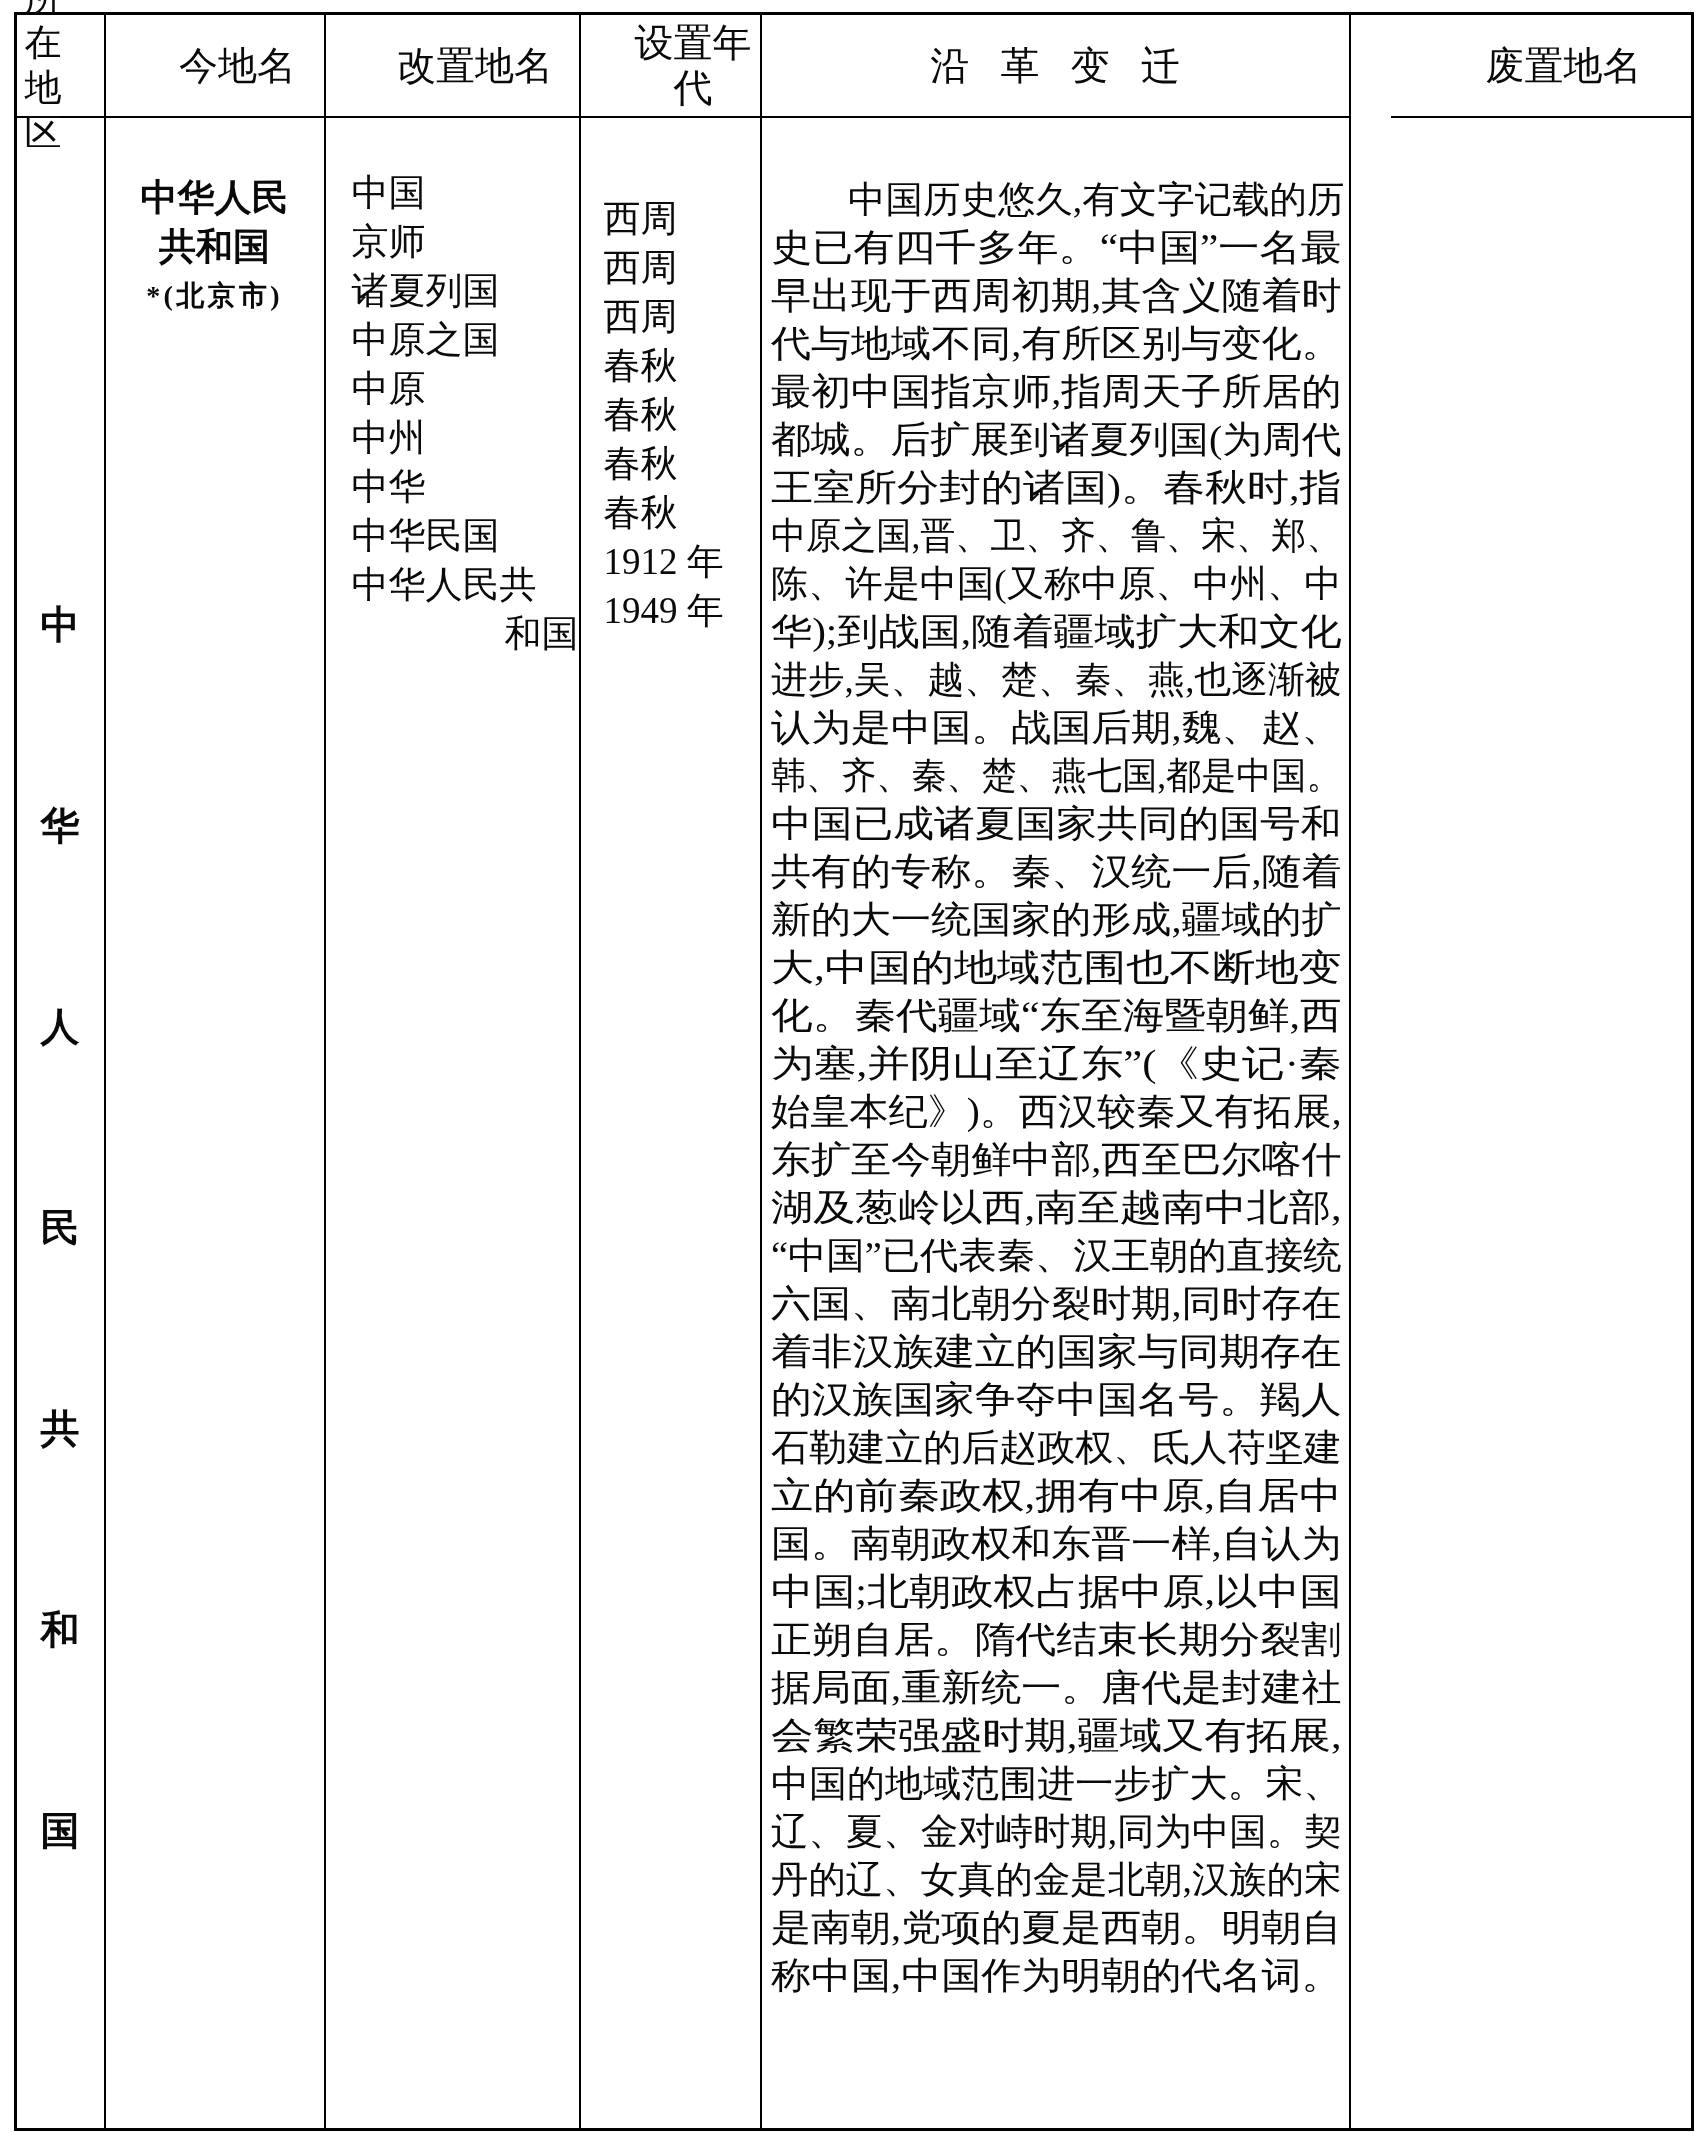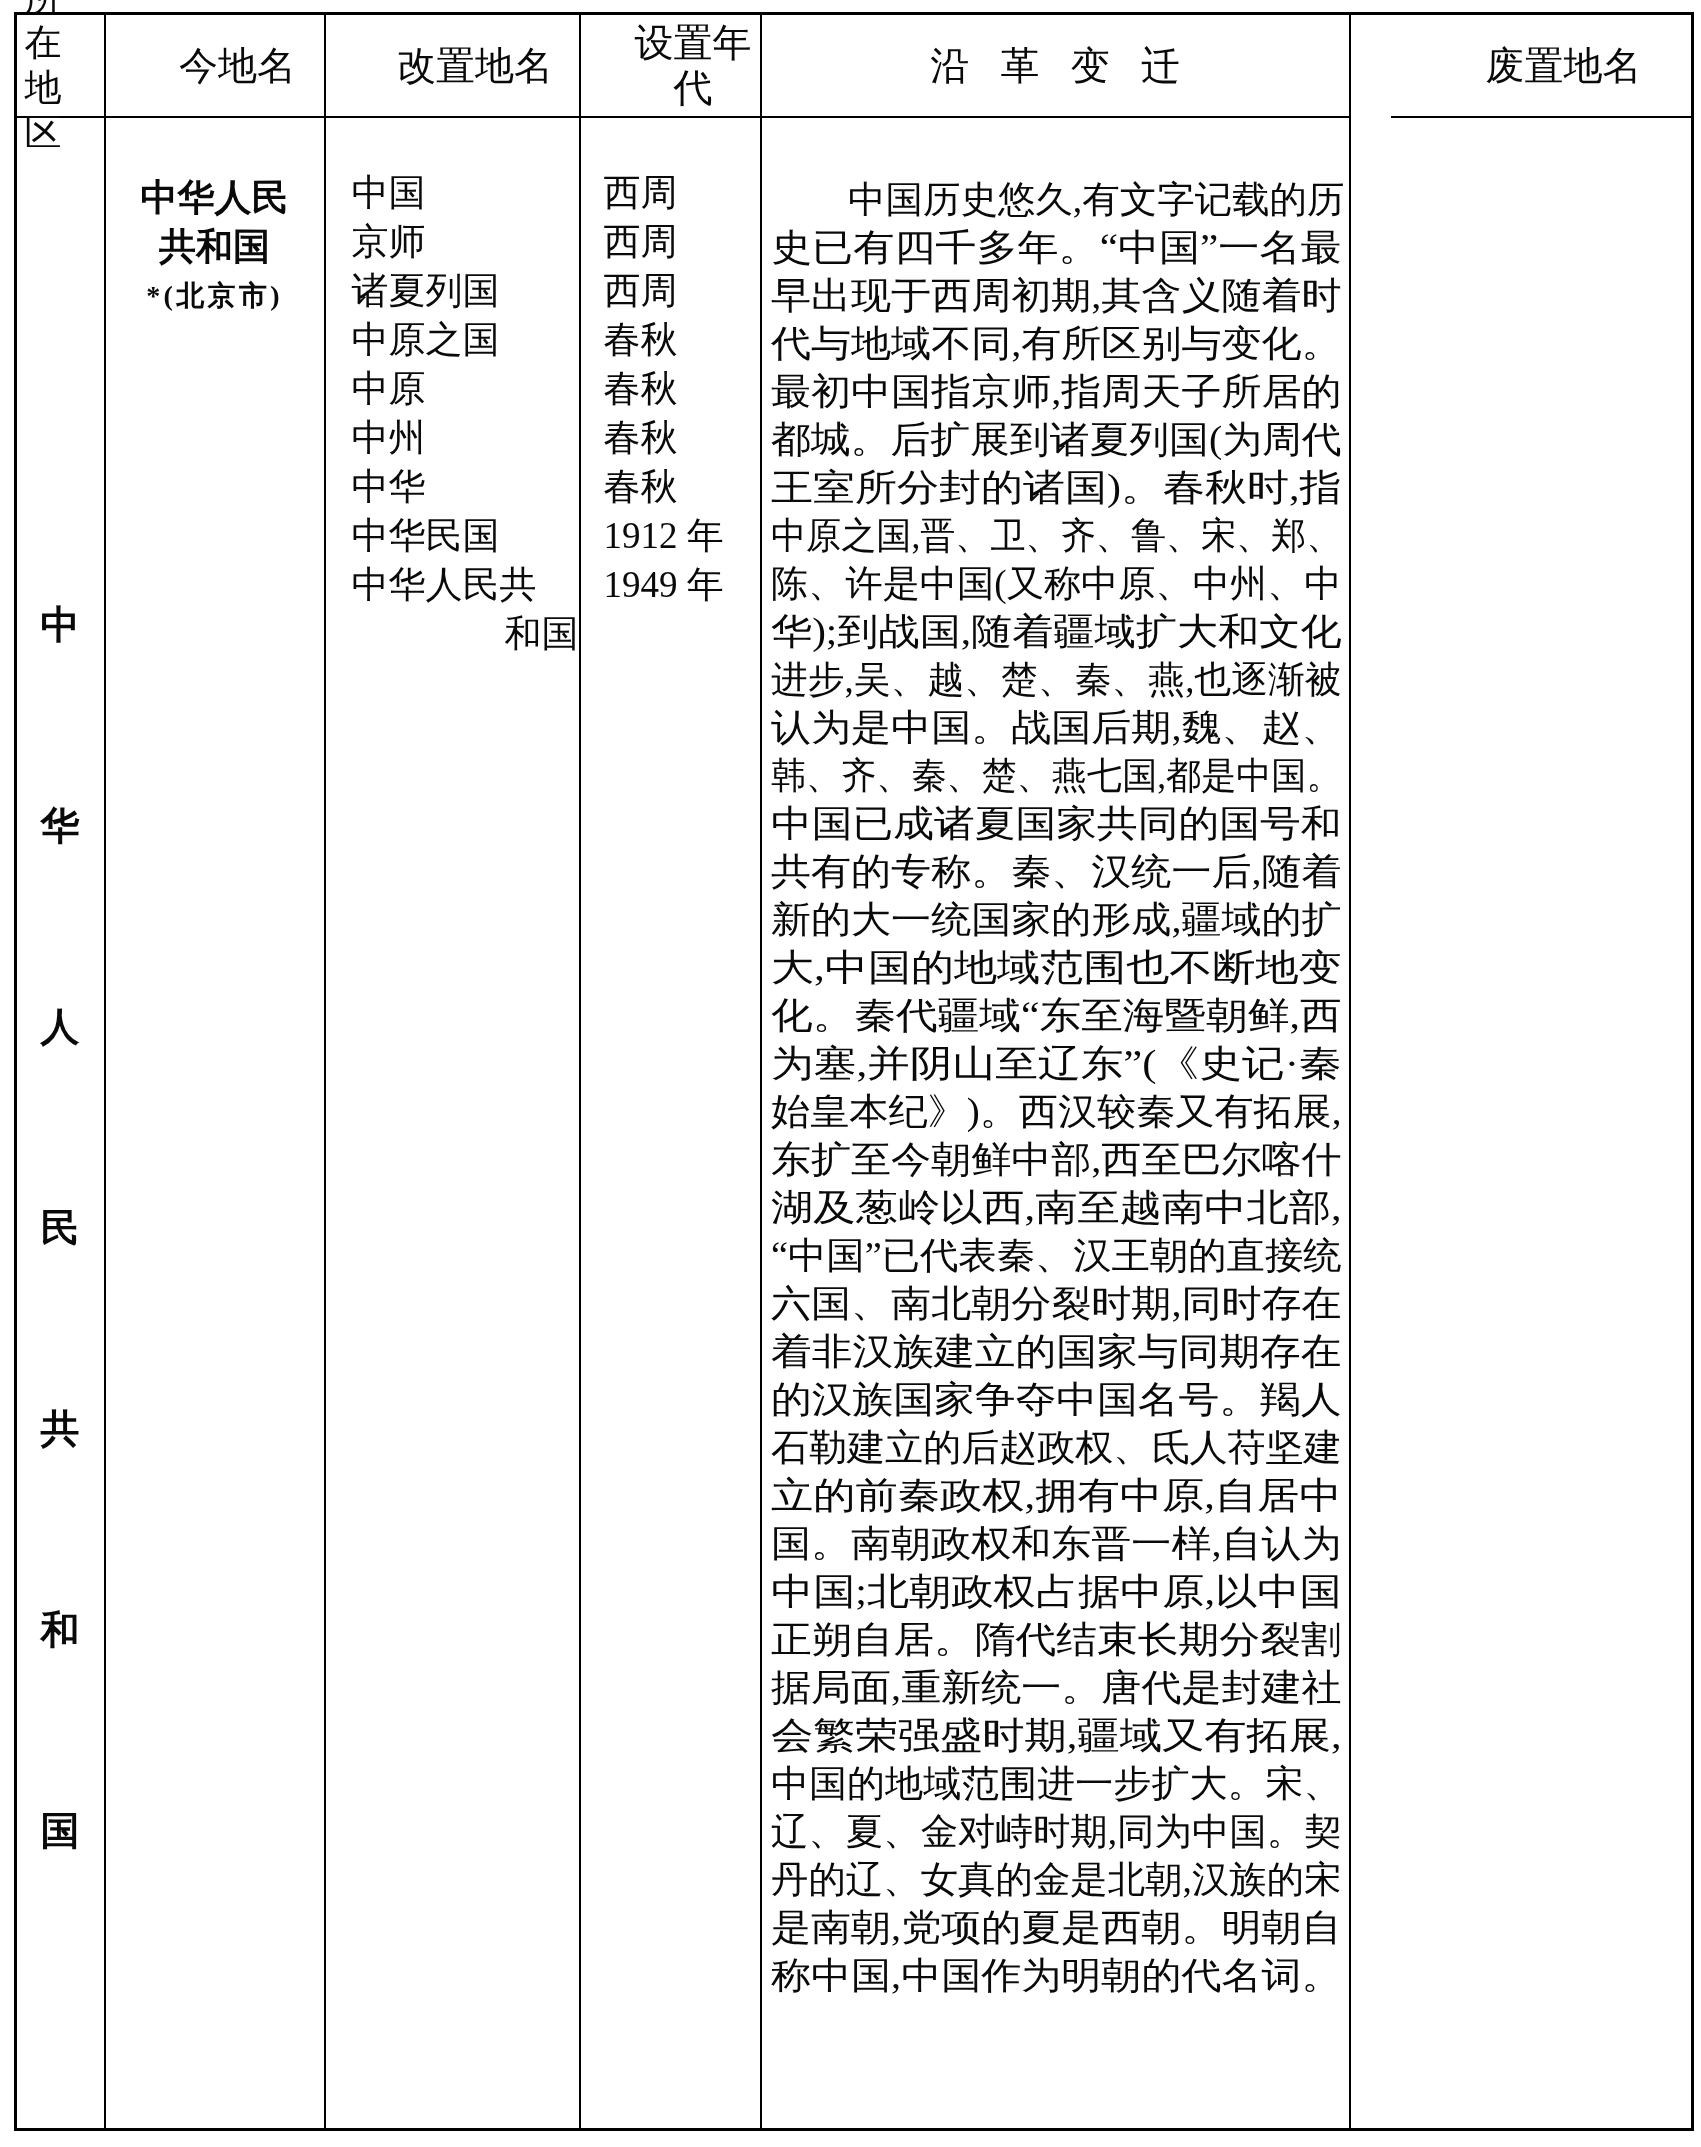--- a/index.html
+++ b/index.html
@@ -22,21 +22,21 @@
   .hcell.region{font-size:37px;padding:0 7.8px;}
   .hcell.region .wrap2{width:78px;text-align:left;}
   .hcell.evolution{letter-spacing:0.8em;padding-left:0.8em;}
   
   .vregion{display:flex;flex-direction:column;align-items:center;
            padding-top:480px;gap:147px;font-size:39px;font-weight:bold;}
   .curname{padding-top:55px;text-align:center;font-size:37px;line-height:49px;font-weight:bold;}
   .curname > div:nth-child(3){font-size:28px;letter-spacing:0.12em;}
   .chgname{padding:50px 0 0 26px;font-size:37px;line-height:49px;}
   .chgname > div:last-child{padding-left:37px;text-align:right;}
-  .eracol{padding:50px 0 0 23px;font-size:37px;line-height:49px;}
+  .eracol{padding:76px 0 0 23px;font-size:37px;line-height:49px;}
   .ev-lines{padding:58px 7.8px 0 9.7px;font-size:37px;}
   .ev-lines > div{white-space:nowrap;height:48px;line-height:48px;overflow:visible;}
   .ev-lines > div:first-child{padding-left:74px;text-align:center;}
   .ev-lines > div > span{display:inline-block;transform-origin:0 50%;}
   .abolished{padding-top:50px;}
 </style>
 </head>
 <body>
 
 <div class="page">

